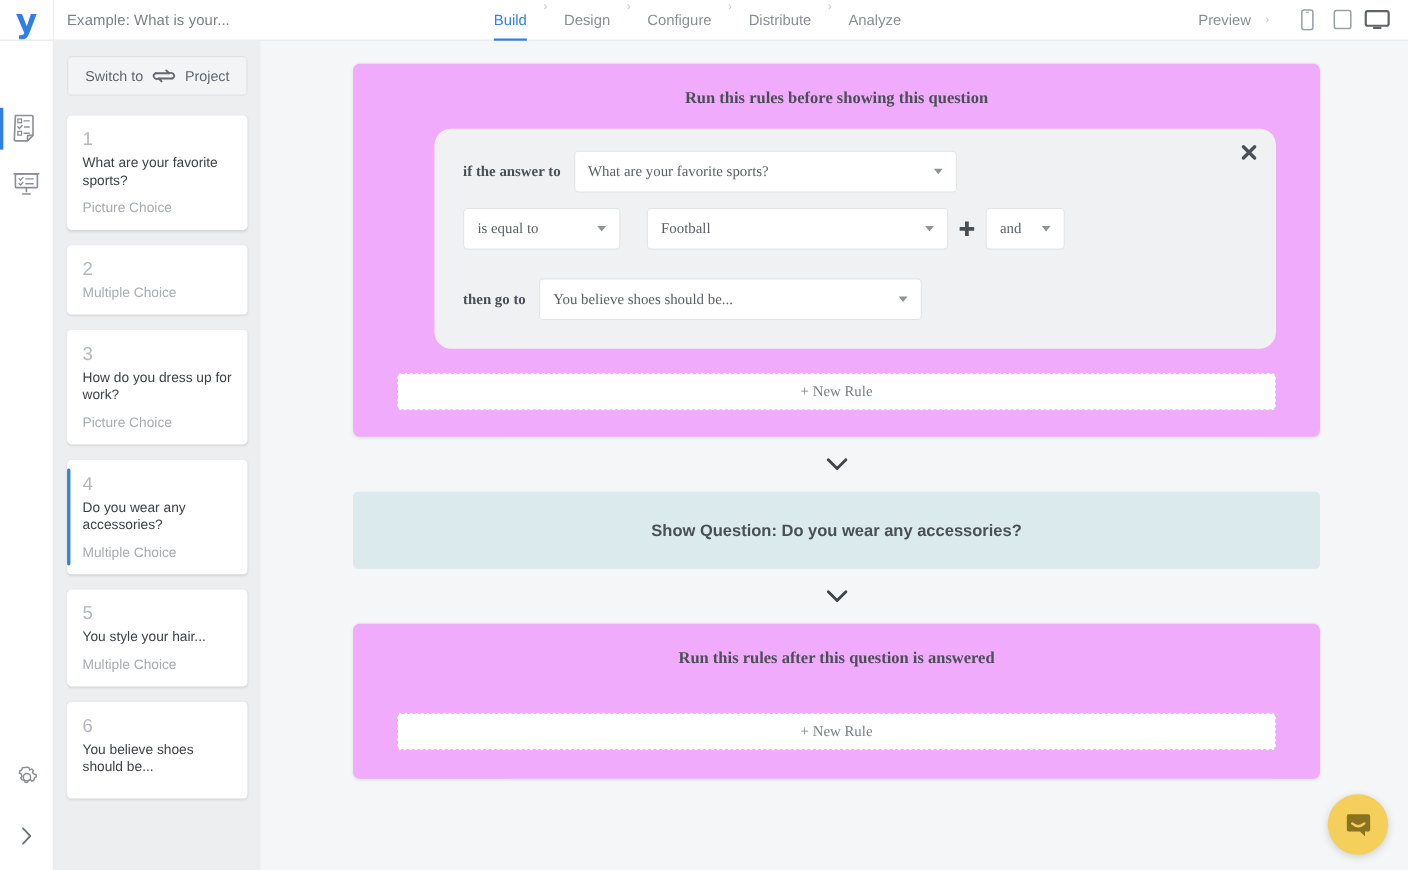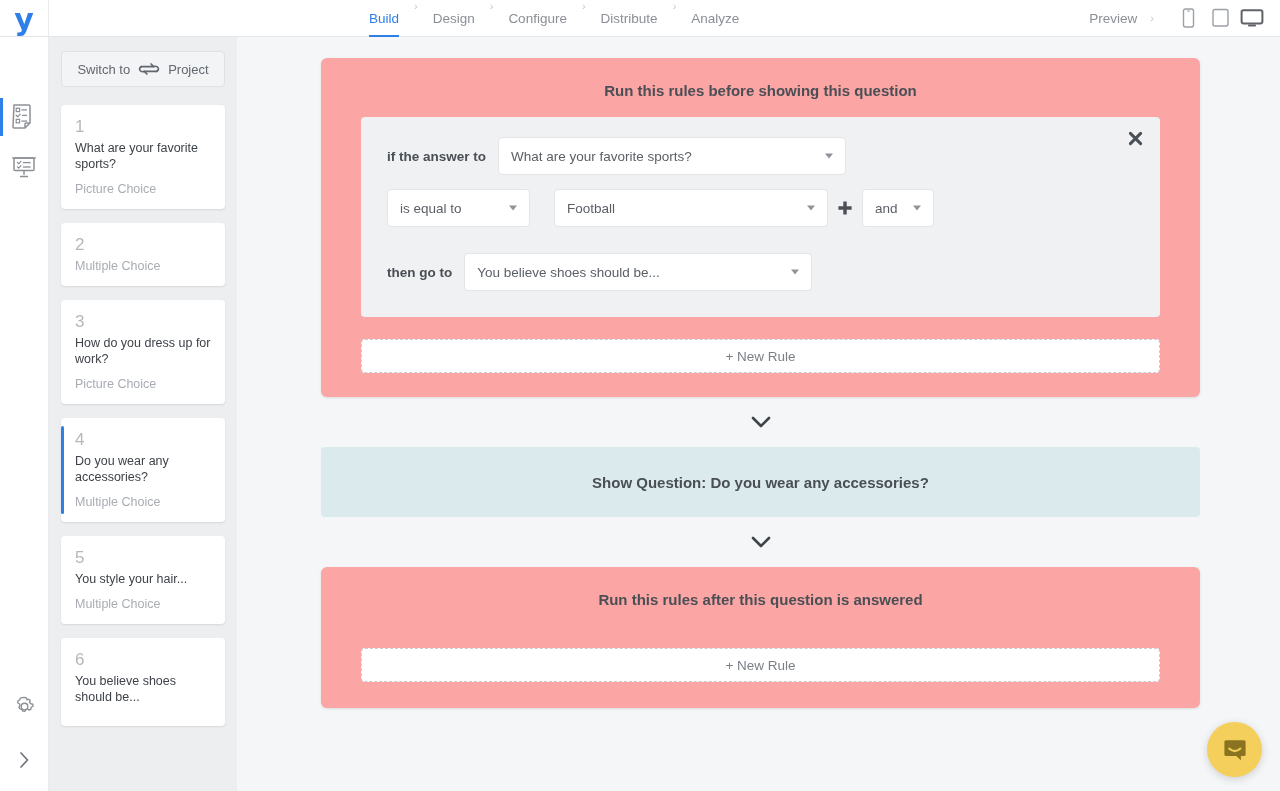--- a/index.html
+++ b/index.html
@@ -131,33 +131,35 @@
   .q-text { font-size: 12.5px; color: #3d4248; line-height: 16px; margin-bottom: 9px; }
   .q-type { font-size: 12.5px; color: #a8adb3; line-height: 16px; }
 
   
   .canvas {
     flex: 1 1 auto; background: #f5f6f7;
     overflow: hidden; position: relative;
     padding: 21px 80px 0 84px;
   }
   .panel {
-    background: #fca5a5; border-radius: 6px;
+    background: #f0abfc; border-radius: 6px;
     box-shadow: 0 1px 3px rgba(0,0,0,.11);
     padding: 18px 40px 24px 40px;
+    font-family: Liberation Serif, serif;
   }
   .panel-title {
     text-align: center; font-size: 15px; color: #4a4f55; font-weight: 600;
     padding: 6px 0 18px 0;
   }
   .rule-card {
     background: #f0f1f3;
-    border-radius: 4px;
+    border-radius: 15px;
     padding: 20px 26px 26px 26px;
     position: relative;
+    margin-left: 34px;
   }
   .rule-close {
     position: absolute; top: 10px; right: 14px;
     width: 22px; height: 22px; display: flex; align-items: center; justify-content: center;
     cursor: pointer;
   }
   .rule-row { display: flex; align-items: center; margin-bottom: 12px; }
   .rule-row:last-child { margin-bottom: 0; }
   .rule-label {
     font-size: 13.5px; color: #4a4f55; font-weight: 600;
@@ -223,20 +225,21 @@
 </style>
 </head>
 <body>
 
 <div class="app">
 
   <div class="topbar">
     <div class="logo-cell">
       <span class="logo-y">y</span>
     </div>
+    <div class="form-title">Example: What is your...</div>
 
     <div class="nav-steps">
       <div class="nav-step active">
           <span>Build</span>
         </div>
       <span class="nav-sep">›</span>
       <div class="nav-step">
           <span>Design</span>
         </div>
       <span class="nav-sep">›</span>

